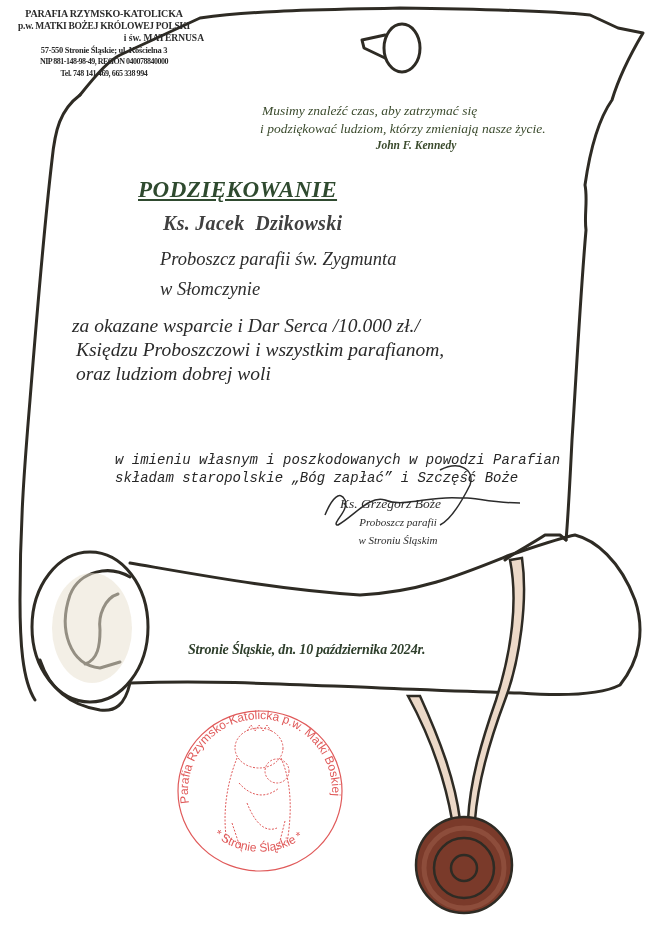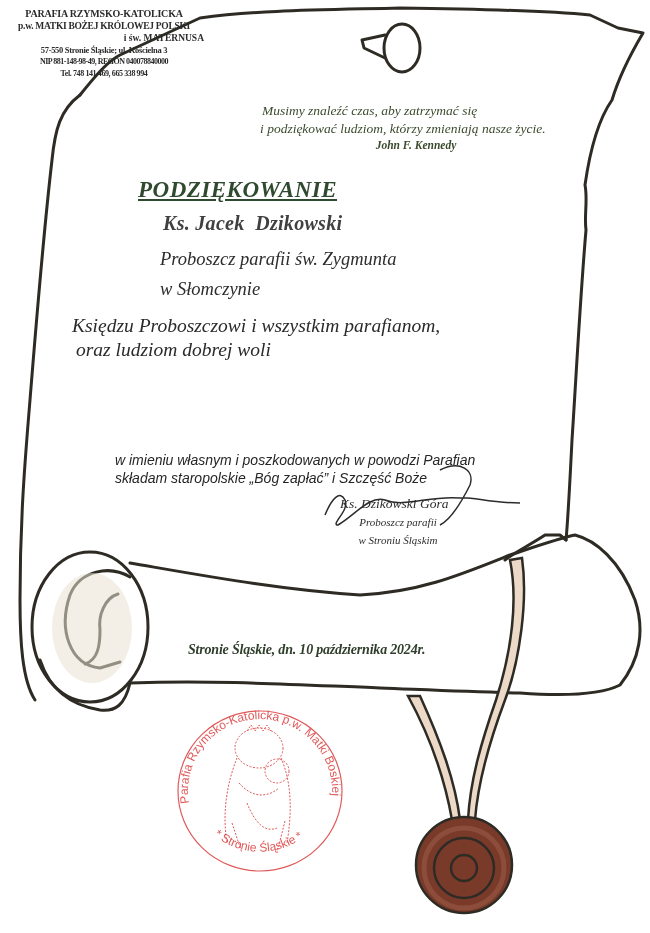--- a/index.html
+++ b/index.html
@@ -16,21 +16,21 @@
   .quote { left: 262px; top: 102px; width: 300px; font-family: "Liberation Serif", serif; font-style: italic; color: #3a4a2c; font-size: 13.5px; line-height: 18px; }
   .quote .q2 { margin-left: -2px; white-space: nowrap; }
   .quote .auth { text-align: center; font-size: 11.5px; margin-right: -8px; line-height: 15px; font-weight: bold; }
   .title { left: 138px; top: 177px; font-family: "Liberation Serif", serif; font-style: italic; font-weight: bold; color: #2f4a2f; font-size: 23px; letter-spacing: 0.5px; text-decoration: underline; }
   .name { left: 163px; top: 212px; font-family: "Liberation Serif", serif; font-style: italic; font-weight: bold; color: #404040; font-size: 20px; letter-spacing: 0.3px; }
   .role { left: 160px; top: 244px; font-family: "Liberation Serif", serif; font-style: italic; color: #2d2d2d; font-size: 18.5px; line-height: 30px; }
   .body { left: 72px; top: 314px; font-family: "Liberation Serif", serif; font-style: italic; color: #2a2a2a; font-size: 19.5px; line-height: 24px; }
   .body div:nth-child(2) { margin-left: 4px; }
   .body div:nth-child(3) { margin-left: 4px; }
   .body div:nth-child(4) { margin-left: 0px; }
-  .closing { left: 115px; top: 451px; font-family: Liberation Sans, sans-serif; font-style: italic; color: #262626; font-size: 14px; line-height: 18px; }
+  .closing { left: 115px; top: 451px; font-family: Liberation Mono, monospace; font-style: italic; color: #262626; font-size: 14px; line-height: 18px; }
   .signer { left: 340px; top: 496px; font-family: "Liberation Serif", serif; font-style: italic; color: #2d2d2d; font-size: 13.5px; }
   .sigrole { left: 343px; top: 513px; font-family: "Liberation Serif", serif; font-style: italic; color: #2d2d2d; font-size: 11px; line-height: 18px; text-align: center; width: 110px; }
   .place { left: 188px; top: 642px; font-family: "Liberation Serif", serif; font-style: italic; font-weight: bold; color: #2f3f2c; font-size: 14px; letter-spacing: -0.2px; text-align: right; }
   .stamp { left: 167px; top: 703px; width: 186px; height: 170px; }
 </style>
 </head>
 <body>
 
 <svg class="art" width="650" height="933" viewBox="0 0 650 933">
   <g fill="none" stroke="#2e2b24" stroke-width="3" stroke-linecap="round" stroke-linejoin="round">
@@ -84,30 +84,31 @@
 
 <div class="abs title">PODZIĘKOWANIE</div>
 
 <div class="abs name" style="white-space:pre;">Ks. Jacek  Dzikowski</div>
 <div class="abs role">
   <div>Proboszcz parafii św. Zygmunta</div>
   <div>w Słomczynie</div>
 </div>
 
 <div class="abs body">
+  <div>za okazane wsparcie i Dar Serca /10.000 zł./</div>
   <div>Księdzu Proboszczowi i wszystkim parafianom,</div>
   <div>oraz ludziom dobrej woli</div>
 </div>
 
 <div class="abs closing">
   <div>w imieniu własnym i poszkodowanych w powodzi Parafian</div>
   <div>składam staropolskie „Bóg zapłać” i Szczęść Boże</div>
 </div>
 
-<div class="abs signer">Ks. Dzikowski Góra</div>
+<div class="abs signer">Ks. Grzegorz Boże</div>
 <div class="abs sigrole">
   <div>Proboszcz parafii</div>
   <div>w Stroniu Śląskim</div>
 </div>
 
 <div class="abs place">Stronie Śląskie, dn. 10 października 2024r.</div>
 
 <svg class="abs stamp" viewBox="0 0 186 170">
   <defs>
     <path id="ringTop" d="M 22 100 A 72 72 0 1 1 164 100"></path>

